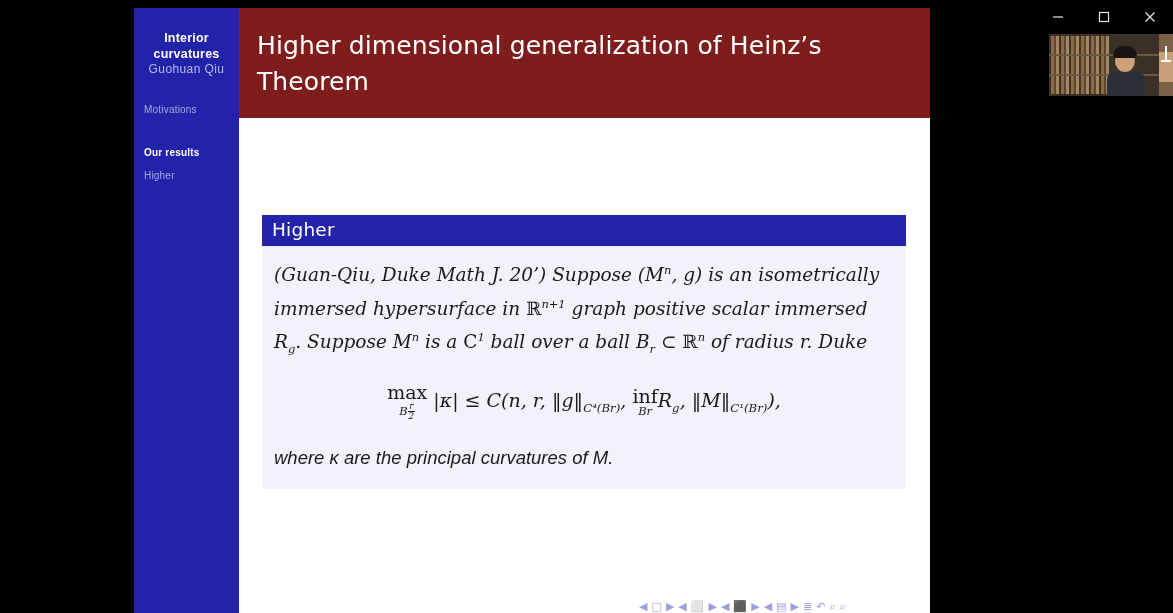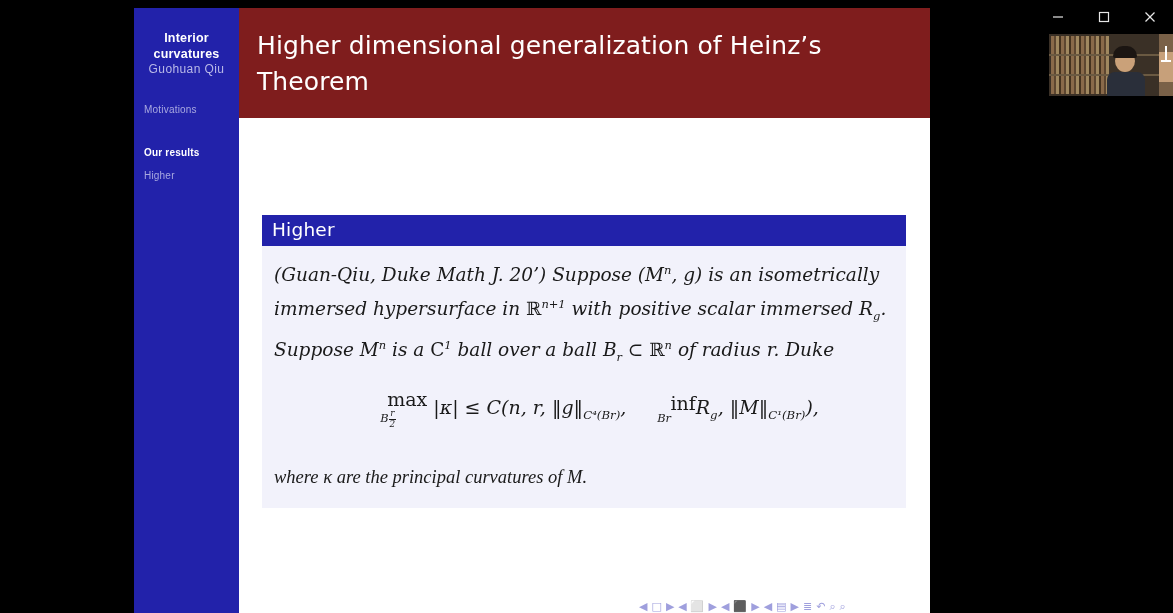--- a/index.html
+++ b/index.html
@@ -126,34 +126,34 @@
     font-style: italic;
     font-size: 19px;
     white-space: nowrap;
   }
   .opstack {
     display: inline-block;
     vertical-align: middle;
     text-align: center;
     line-height: 1;
   }
-  .opstack .top { display: block; font-style: normal; margin-left: 38px; }
+  .opstack .top { display: block; font-style: normal; }
   .opstack .bot { display: block; font-size: 0.6em; font-style: italic; }
   .frac {
     display: inline-block;
     vertical-align: middle;
     font-size: 0.78em;
     text-align: center;
     line-height: 1.05;
   }
   .frac .num { display:block; border-bottom: 1px solid #1a1a1a; padding: 0 1px;}
   .frac .den { display:block; padding: 0 1px;}
   #theorem-closing {
-    margin-top: 32px;
-    font-family: Liberation Serif, serif;
+    margin-top: 20px;
+    font-family: Liberation Sans, sans-serif;
     font-style: italic;
     font-size: 18.5px;
   }
 
   
   #nav-symbols {
     position: absolute;
     left: 505px; top: 592px;
     width: 285px;
     display: flex;
@@ -269,21 +269,21 @@
     </div>
 
     <div id="slide-body">
 
       <div id="theorem-block">
         <div id="theorem-head">Higher</div>
         <div id="theorem-body">
 
           <span>(Guan-Qiu, Duke Math J. 20’)</span>
           <span>Suppose (</span><span class="mathtext">M</span><sup class="small">n</sup><span>, </span><span class="mathtext">g</span><span>) is an</span>
-          <span>isometrically immersed hypersurface in </span><span class="bb">ℝ</span><sup class="small">n+1</sup><span> with positive</span>
+          <span>isometrically immersed hypersurface in </span><span class="bb">ℝ</span><sup class="small">n+1</sup><span> graph positive</span>
           <span>scalar immersed </span><span class="mathtext">R</span><sub class="small">g</sub><span>. Suppose </span><span class="mathtext">M</span><sup class="small">n</sup><span> is a </span><span class="up">C</span><sup class="small">1</sup><span> ball over a ball</span>
           <span class="mathtext">B</span><sub class="small">r</sub><span> ⊂ </span><span class="bb">ℝ</span><sup class="small">n</sup><span> of radius </span><span class="mathtext">r</span><span>. Duke</span>
 
           <div id="theorem-formula">
             <span class="opstack">
               <span class="top">max</span>
               <span class="bot"><span>B</span><span class="frac"><span class="num">r</span><span class="den">2</span></span></span>
             </span>
             <span>|κ|</span>
             <span class="up">≤</span>

